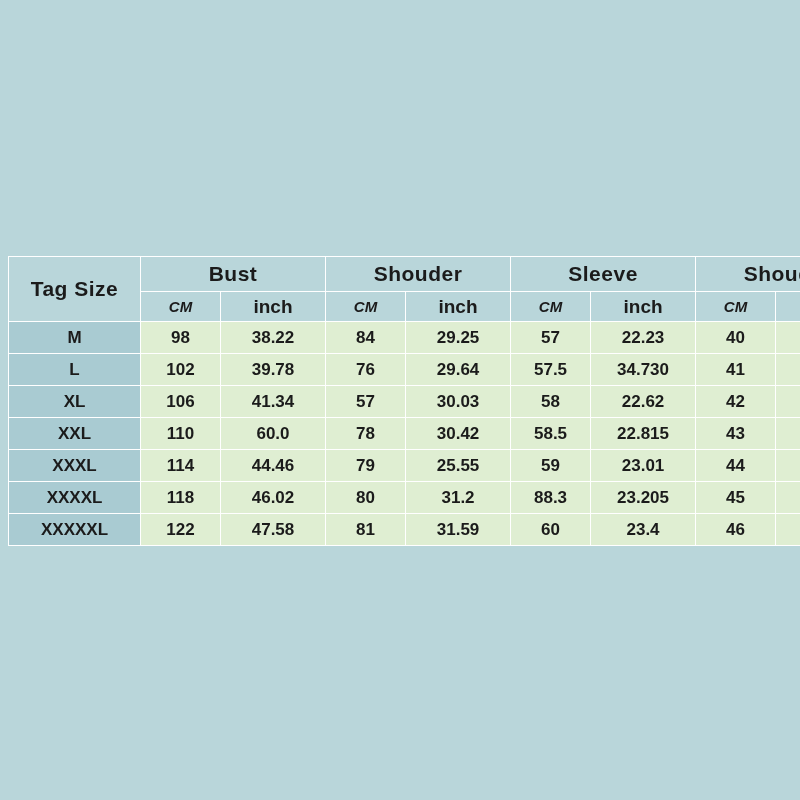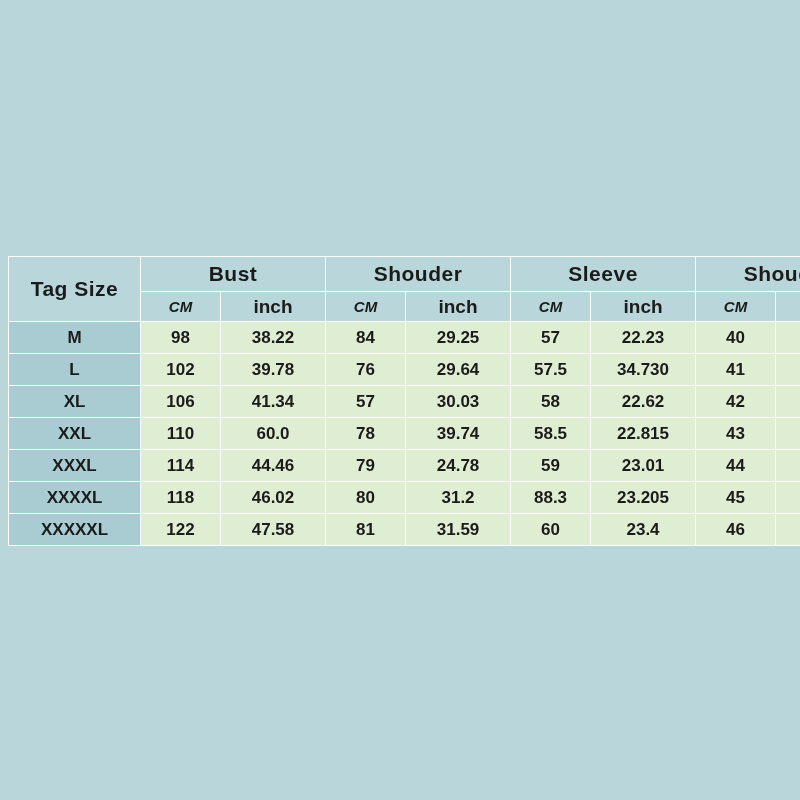--- a/index.html
+++ b/index.html
@@ -157,32 +157,32 @@
           <td class="val">58</td>
           <td class="val">22.62</td>
           <td class="val">42</td>
           <td class="val">16.38</td>
         </tr>
         <tr class="data-row">
           <td class="size-cell">XXL</td>
           <td class="val">110</td>
           <td class="val">60.0</td>
           <td class="val">78</td>
-          <td class="val">39.74</td>
+          <td class="val">30.42</td>
           <td class="val">58.5</td>
           <td class="val">22.815</td>
           <td class="val">43</td>
           <td class="val">16.77</td>
         </tr>
         <tr class="data-row">
           <td class="size-cell">XXXL</td>
           <td class="val">114</td>
           <td class="val">44.46</td>
           <td class="val">79</td>
-          <td class="val">24.78</td>
+          <td class="val">25.55</td>
           <td class="val">59</td>
           <td class="val">23.01</td>
           <td class="val">44</td>
           <td class="val">17.16</td>
         </tr>
         <tr class="data-row">
           <td class="size-cell">XXXXL</td>
           <td class="val">118</td>
           <td class="val">46.02</td>
           <td class="val">80</td>

